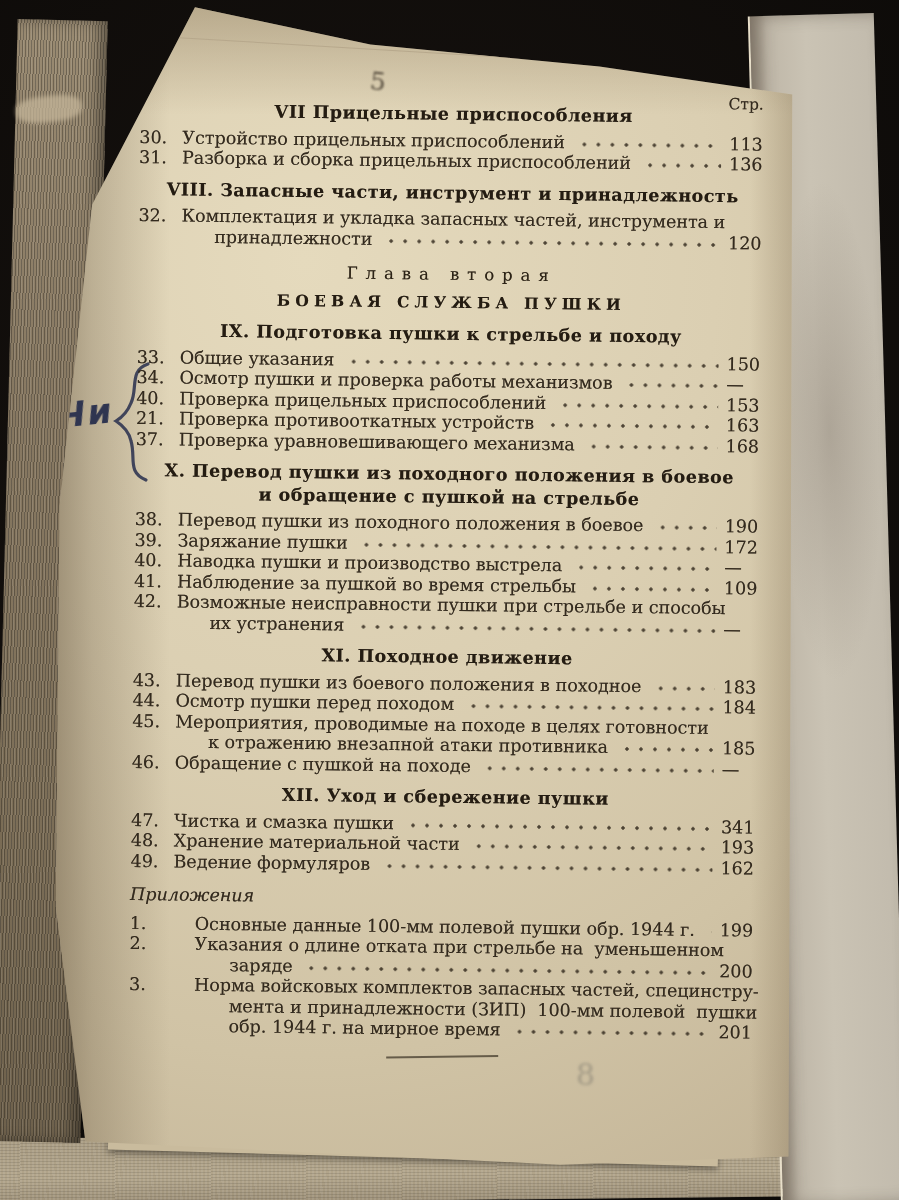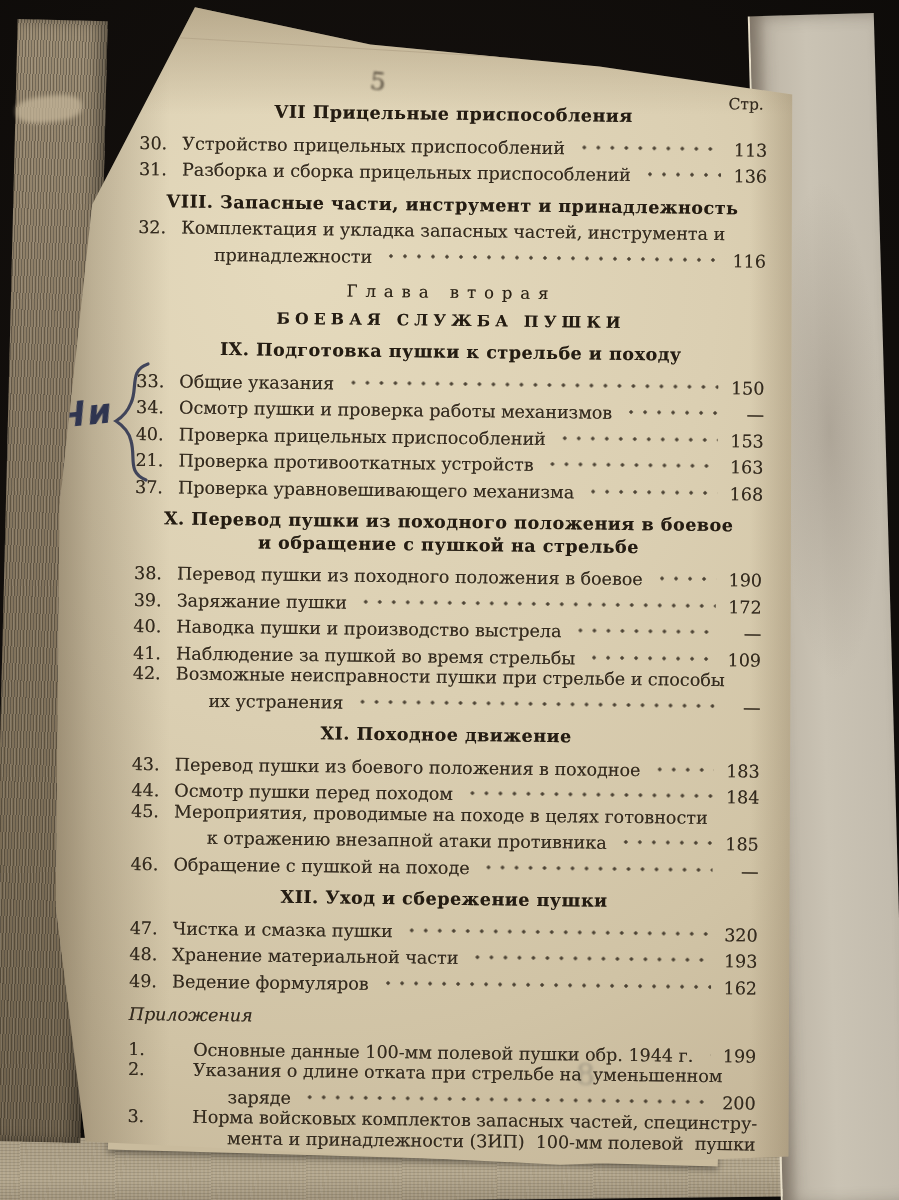--- a/index.html
+++ b/index.html
@@ -57,21 +57,21 @@
   .chapter-title{text-align:center;font-weight:bold;font-size:15.5px;letter-spacing:.34em;
     margin:0 0 4px;color:#241c12;}
   .appendix-label{font-style:italic;font-size:17.5px;margin:13px 0 8px;}
   .line{display:flex;align-items:baseline;}
   .num{flex:none;width:36px;text-align:left;padding-right:7px;}
   .cont-indent{flex:none;width:76px;}
   .ttl{flex:none;white-space:pre;}
   .leader{flex:1;height:14px;margin:0 8px 0 10px;align-self:center;
     background-image:radial-gradient(circle, rgba(51,42,30,.85) 1.5px, rgba(51,42,30,0) 1.8px);
     background-size:14px 6px;background-repeat:repeat-x;background-position:2px 72%;}
-  .pg{flex:none;width:38px;text-align:right;margin-top:6px;}
+  .pg{flex:none;width:38px;text-align:left;}
   .appendix-item .num{width:58px;}
   .appendix-item .cont-indent{width:100px;}
   .end-rule{width:112px;border-top:2px solid #544a3a;opacity:.85;margin:16px auto 0;
     transform:rotate(-1.4deg);}
   
   .smudge-top{position:absolute;left:330px;top:62px;font-size:25px;color:#3f362a;
     filter:blur(1px);opacity:.85;transform:rotate(6deg);}
   .smudge-bottom{position:absolute;left:536px;top:1052px;font-size:30px;color:#8d8778;
     filter:blur(1.6px);opacity:.65;}
   .hand-note{position:absolute;left:18px;top:388px;font-family:"DejaVu Sans","Liberation Sans",sans-serif;
@@ -128,21 +128,21 @@
           <div class="sec-heading">VIII. Запасные части, инструмент и принадлежность</div>
           <div class="toc-item">
             <div class="line">
               <div class="num">32.</div>
               <div class="ttl">Комплектация и укладка запасных частей, инструмента и</div>
             </div>
             <div class="line">
               <div class="cont-indent"></div>
               <div class="ttl">принадлежности</div>
               <div class="leader"></div>
-              <div class="pg">116</div>
+              <div class="pg">120</div>
             </div>
           </div>
           <div class="chapter-pre">Глава вторая</div>
           <div class="chapter-title">БОЕВАЯ СЛУЖБА ПУШКИ</div>
           <div class="sec-heading">IX. Подготовка пушки к стрельбе и походу</div>
           <div class="toc-item">
             <div class="line">
               <div class="num">33.</div>
               <div class="ttl">Общие указания</div>
               <div class="leader"></div>
@@ -263,21 +263,21 @@
               <div class="leader"></div>
               <div class="pg">—</div>
             </div>
           </div>
           <div class="sec-heading">XII. Уход и сбережение пушки</div>
           <div class="toc-item">
             <div class="line">
               <div class="num">47.</div>
               <div class="ttl">Чистка и смазка пушки</div>
               <div class="leader"></div>
-              <div class="pg">320</div>
+              <div class="pg">341</div>
             </div>
           </div>
           <div class="toc-item">
             <div class="line">
               <div class="num">48.</div>
               <div class="ttl">Хранение материальной части</div>
               <div class="leader"></div>
               <div class="pg">193</div>
             </div>
           </div>

